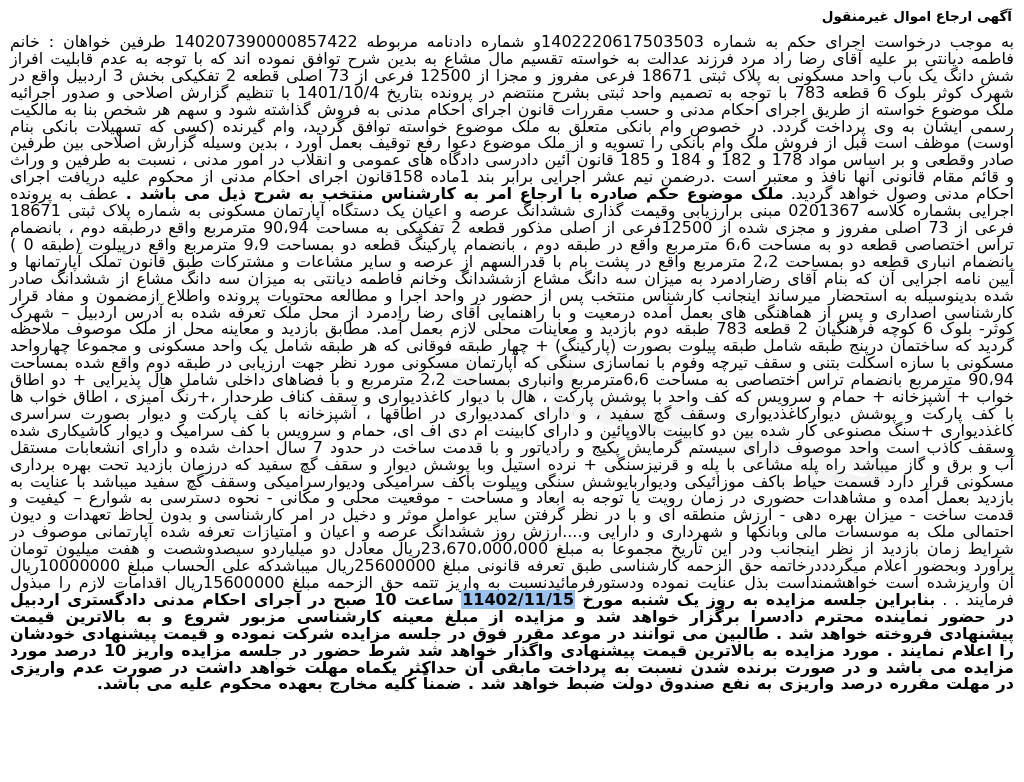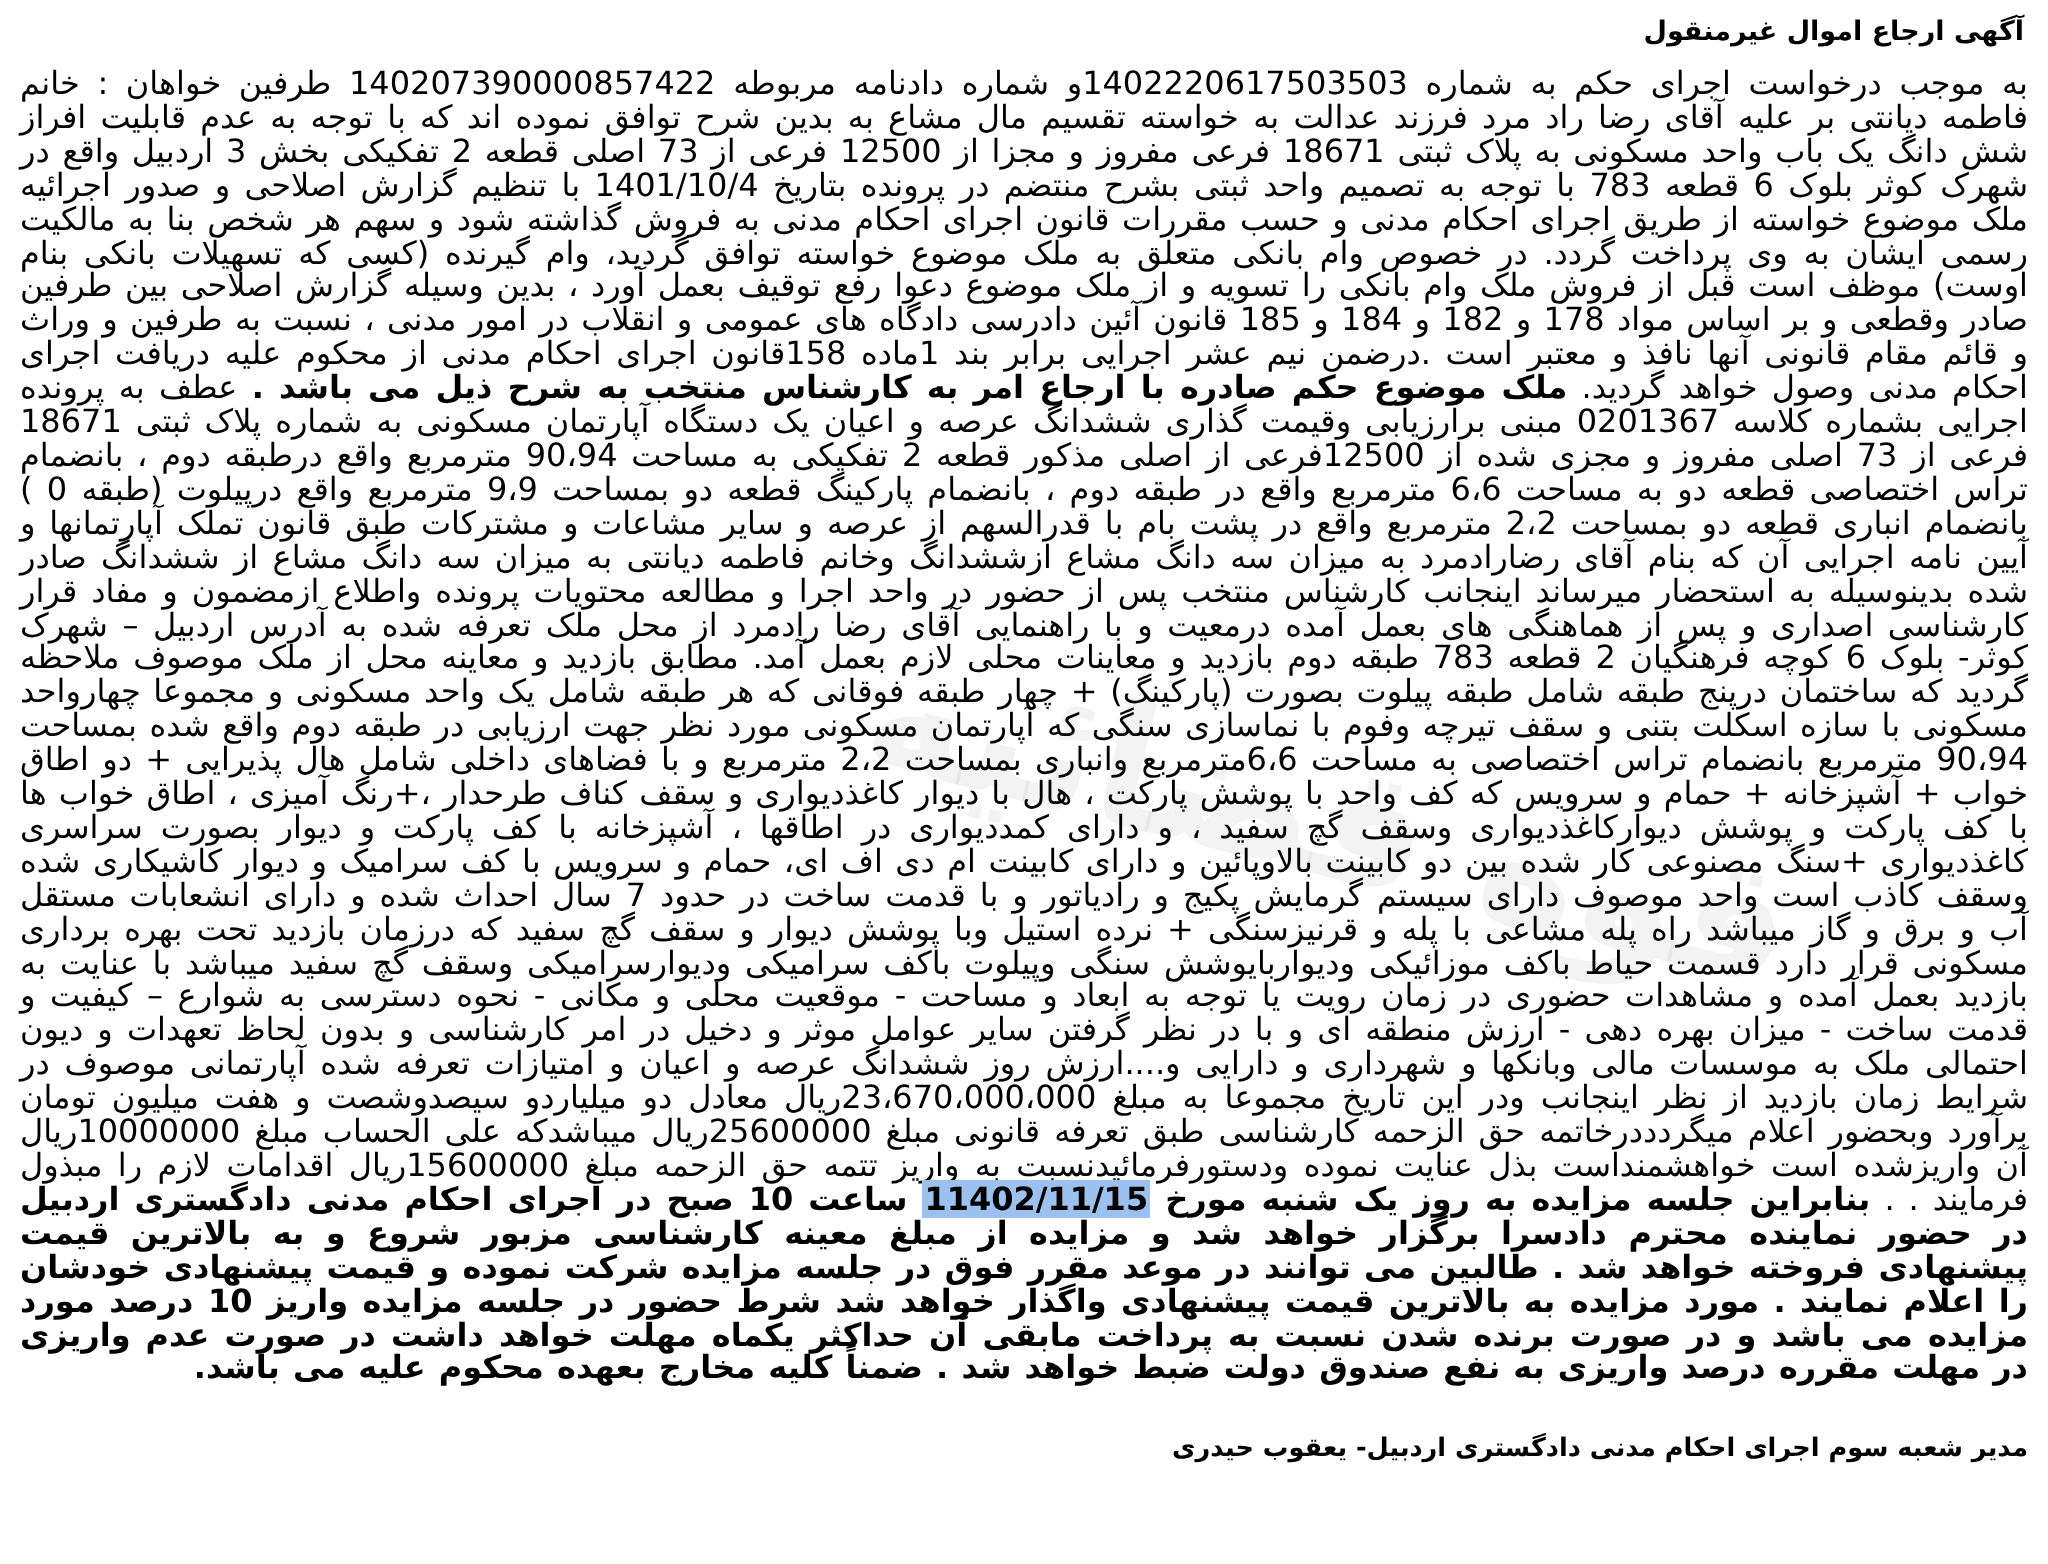--- a/index.html
+++ b/index.html
@@ -72,16 +72,15 @@
 <div class="page">
 
   <div class="watermark">قوه قضائیه</div>
 
   <div class="content">
 
     <div class="doc-title">آگهی ارجاع اموال غیرمنقول</div>
 
     <p class="doc-body"><span class="seg">به موجب درخواست اجرای حکم به شماره 1402220617503503و شماره دادنامه مربوطه 140207390000857422 طرفین خواهان : خانم فاطمه دیانتی بر علیه آقای رضا راد مرد فرزند عدالت به خواسته تقسیم مال مشاع  به بدین شرح توافق نموده اند که با توجه به عدم قابلیت افراز شش دانگ یک باب واحد مسکونی به پلاک ثبتی 18671 فرعی مفروز و مجزا از 12500 فرعی از 73 اصلی قطعه 2 تفکیکی بخش 3 اردبیل واقع در شهرک کوثر بلوک 6 قطعه 783  با توجه به تصمیم واحد ثبتی بشرح منتضم در پرونده بتاریخ 1401/10/4 با تنظیم گزارش اصلاحی و صدور اجرائیه ملک موضوع خواسته از طریق اجرای احکام مدنی و حسب مقررات قانون اجرای احکام مدنی به فروش گذاشته شود و سهم هر شخص بنا به مالکیت رسمی ایشان به وی پرداخت گردد. در خصوص وام بانکی متعلق به ملک موضوع خواسته توافق گردید، وام گیرنده (کسی که تسهیلات بانکی بنام اوست) موظف است قبل از فروش ملک وام بانکی را تسویه و از ملک موضوع دعوا رفع توقیف بعمل آورد ، بدین وسیله گزارش اصلاحی بین طرفین صادر وقطعی و بر اساس مواد 178 و 182 و 184 و 185 قانون آئین دادرسی دادگاه های عمومی و انقلاب در امور مدنی ، نسبت به طرفین و وراث و قائم مقام قانونی آنها نافذ و معتبر است .درضمن نیم عشر اجرایی برابر بند 1ماده 158قانون اجرای احکام مدنی از محکوم علیه دریافت اجرای احکام مدنی وصول خواهد گردید. </span><span class="seg-bold">ملک موضوع حکم صادره با ارجاع امر به کارشناس منتخب به شرح ذیل می باشد .</span><span class="seg"> عطف به پرونده اجرایی بشماره کلاسه 0201367 مبنی برارزیابی وقیمت گذاری ششدانگ عرصه و اعیان یک دستگاه آپارتمان مسکونی به شماره پلاک ثبتی 18671 فرعی از 73 اصلی مفروز و مجزی شده از 12500فرعی از اصلی مذکور قطعه 2 تفکیکی به مساحت 90،94 مترمربع واقع درطبقه دوم ، بانضمام تراس اختصاصی قطعه دو به مساحت 6،6 مترمربع واقع در طبقه دوم ، بانضمام پارکینگ قطعه دو بمساحت 9،9 مترمربع واقع درپیلوت (طبقه 0 ) بانضمام انباری قطعه دو بمساحت 2،2 مترمربع واقع در پشت بام با قدرالسهم از عرصه و سایر مشاعات و مشترکات طبق قانون تملک آپارتمانها و آیین نامه اجرایی آن که بنام آقای رضارادمرد به میزان سه دانگ مشاع ازششدانگ وخانم فاطمه دیانتی به میزان سه دانگ مشاع از ششدانگ صادر شده بدینوسیله به استحضار میرساند اینجانب کارشناس منتخب پس از حضور در واحد اجرا و مطالعه محتویات پرونده واطلاع ازمضمون و مفاد قرار کارشناسی اصداری و پس از هماهنگی های بعمل آمده درمعیت و با راهنمایی آقای رضا رادمرد از محل ملک تعرفه شده به آدرس اردبیل – شهرک کوثر- بلوک 6 کوچه فرهنگیان 2 قطعه 783 طبقه دوم بازدید و معاینات محلی لازم بعمل آمد. مطابق بازدید و معاینه محل از ملک موصوف ملاحظه گردید که ساختمان درپنج طبقه شامل طبقه پیلوت بصورت (پارکینگ) + چهار طبقه فوقانی که هر طبقه شامل یک واحد مسکونی و مجموعا چهارواحد مسکونی با سازه اسکلت بتنی و سقف تیرچه وفوم با نماسازی سنگی که آپارتمان مسکونی مورد نظر جهت ارزیابی در طبقه دوم واقع شده بمساحت 90،94 مترمربع بانضمام تراس اختصاصی به مساحت 6،6مترمربع وانباری بمساحت 2،2 مترمربع و با فضاهای داخلی شامل هال پذیرایی + دو اطاق خواب + آشپزخانه + حمام و سرویس که کف واحد با پوشش پارکت ، هال با دیوار کاغذدیواری و سقف کناف طرحدار ،+رنگ آمیزی ، اطاق خواب ها با کف پارکت و پوشش دیوارکاغذدیواری وسقف گچ سفید ، و دارای کمددیواری در اطاقها ، آشپزخانه با کف پارکت و دیوار بصورت سراسری کاغذدیواری +سنگ مصنوعی کار شده بین دو کابینت بالاوپائین و دارای کابینت ام دی اف ای، حمام و سرویس با کف سرامیک و دیوار کاشیکاری شده وسقف کاذب است واحد موصوف دارای سیستم گرمایش پکیج و رادیاتور و با قدمت ساخت در حدود 7 سال احداث شده و دارای انشعابات مستقل آب و برق و گاز میباشد راه پله مشاعی با پله و قرنیزسنگی + نرده استیل وبا پوشش دیوار و سقف گچ سفید که درزمان بازدید تحت بهره برداری مسکونی قرار دارد قسمت حیاط باکف موزائیکی ودیواربایوشش سنگی وپیلوت باکف سرامیکی ودیوارسرامیکی وسقف گچ سفید میباشد با عنایت به بازدید بعمل آمده و مشاهدات حضوری در زمان رویت یا توجه به ابعاد و مساحت - موقعیت محلی و مکانی - نحوه دسترسی به شوارع – کیفیت و قدمت ساخت - میزان بهره دهی - ارزش منطقه ای و با در نظر گرفتن سایر عوامل موثر و دخیل در امر کارشناسی و بدون لحاظ تعهدات و دیون احتمالی ملک به موسسات مالی وبانکها و شهرداری و دارایی و....ارزش روز ششدانگ عرصه و اعیان و امتیازات تعرفه شده آپارتمانی موصوف در شرایط زمان بازدید از نظر اینجانب ودر این تاریخ مجموعا به مبلغ 23،670،000،000ریال معادل دو میلیاردو سیصدوشصت و هفت میلیون تومان برآورد وبحضور اعلام میگردددرخاتمه حق الزحمه کارشناسی طبق تعرفه قانونی مبلغ 25600000ریال میباشدکه علی الحساب مبلغ 10000000ریال آن واریزشده است خواهشمنداست بذل عنایت نموده ودستورفرمائیدنسبت به واریز تتمه حق الزحمه مبلغ 15600000ریال اقدامات لازم را مبذول فرمایند .   . </span><span class="seg-bold">بنابراین جلسه مزایده به روز یک شنبه مورخ </span><span class="date-highlight">11402/11/15</span><span class="seg-bold"> ساعت 10 صبح در اجرای احکام مدنی دادگستری اردبیل در حضور نماینده محترم دادسرا برگزار خواهد شد و مزایده از مبلغ معینه کارشناسی مزبور شروع و به بالاترین قیمت پیشنهادی فروخته خواهد شد . طالبین می توانند در موعد مقرر فوق در جلسه مزایده شرکت نموده و قیمت پیشنهادی خودشان را اعلام نمایند . مورد مزایده به بالاترین قیمت پیشنهادی واگذار خواهد شد شرط حضور در جلسه مزایده واریز 10 درصد مورد مزایده می باشد و در صورت برنده شدن نسبت به پرداخت مابقی آن حداکثر یکماه مهلت خواهد داشت در صورت عدم واریزی در مهلت مقرره درصد واریزی به نفع صندوق دولت ضبط خواهد شد . ضمناً کلیه مخارج بعهده محکوم علیه می باشد.</span></p>
 
-    <div class="signature">مدیر شعبه سوم اجرای احکام مدنی دادگستری اردبیل- یعقوب حیدری</div>
 
   </div>
 </div>
 
 </body></html>

